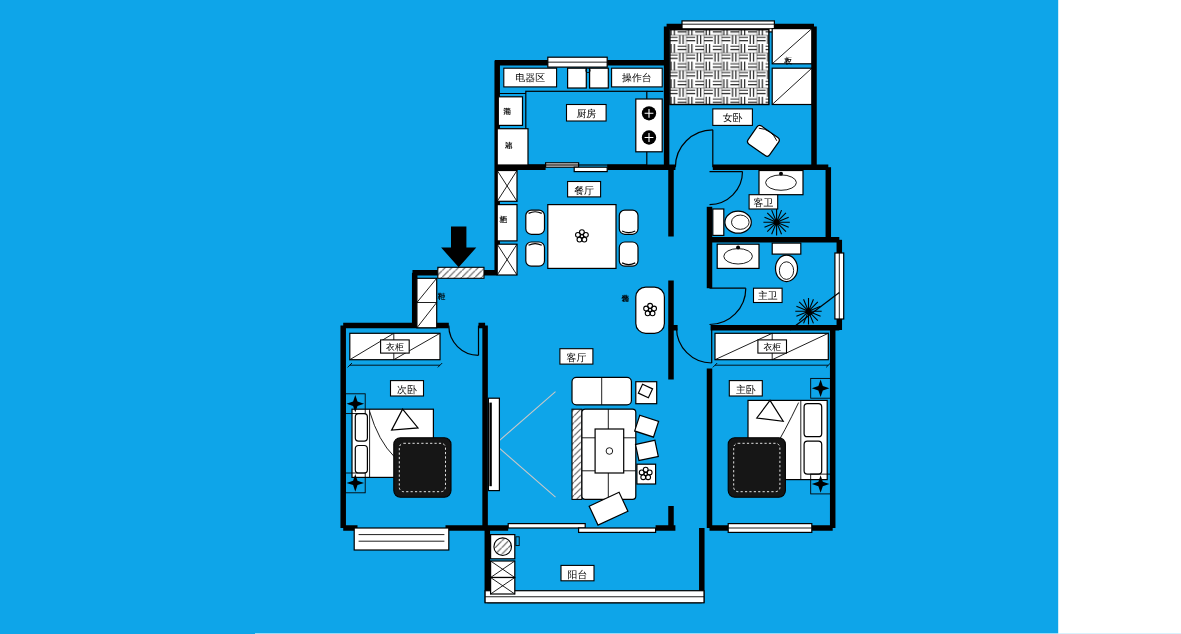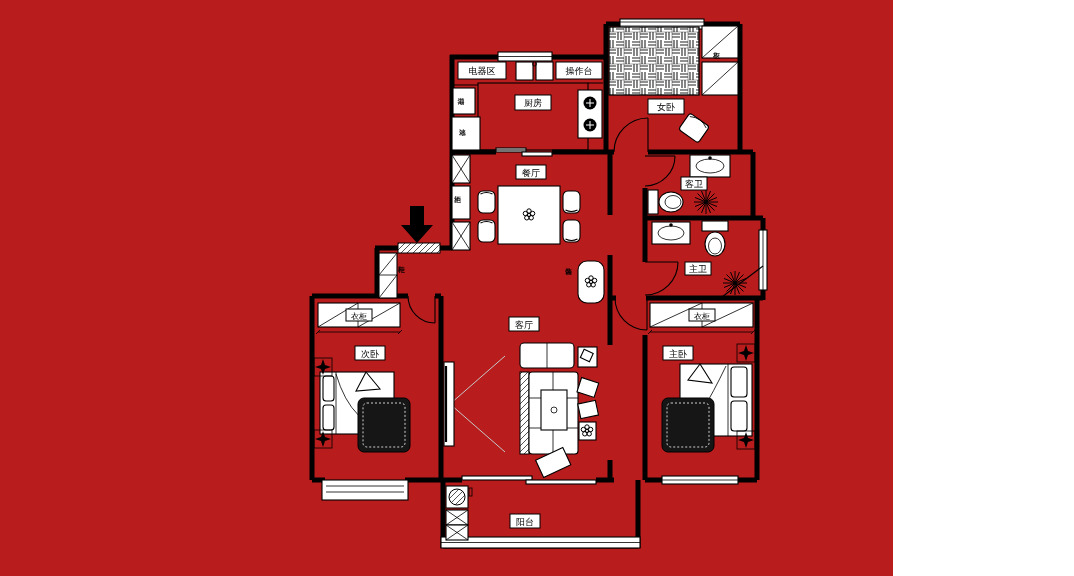--- a/index.html
+++ b/index.html
@@ -1,16 +1,16 @@
 <!DOCTYPE html>
 <html><head>
 <meta charset="utf-8">
 <style>
   html,body{margin:0;padding:0;background:#fff;}
-  .canvas{position:relative;width:893px;height:576px;background:#b91c1c;overflow:hidden;}
+  .canvas{position:relative;width:962px;height:576px;background:#0ea5e9;overflow:hidden;}
   svg{position:absolute;left:0;top:0;}
   .wall{stroke:#000;stroke-width:5;fill:none;stroke-linecap:butt;}
   .thin{stroke:#000;stroke-width:1.1;fill:none;}
   .thin2{stroke:#000;stroke-width:0.8;fill:none;}
   .whitebox{fill:#fff;stroke:#000;stroke-width:1.1;}
   .lb{fill:#fff;stroke:#000;stroke-width:1;}
   .lt{font:9px "DejaVu Sans",sans-serif;fill:#000;text-anchor:middle;}
   .vt{font:7px "DejaVu Sans",sans-serif;fill:#000;writing-mode:vertical-rl;text-orientation:upright;}
   .gray{stroke:#c7c7c7;stroke-width:1;fill:none;}
 </style>

